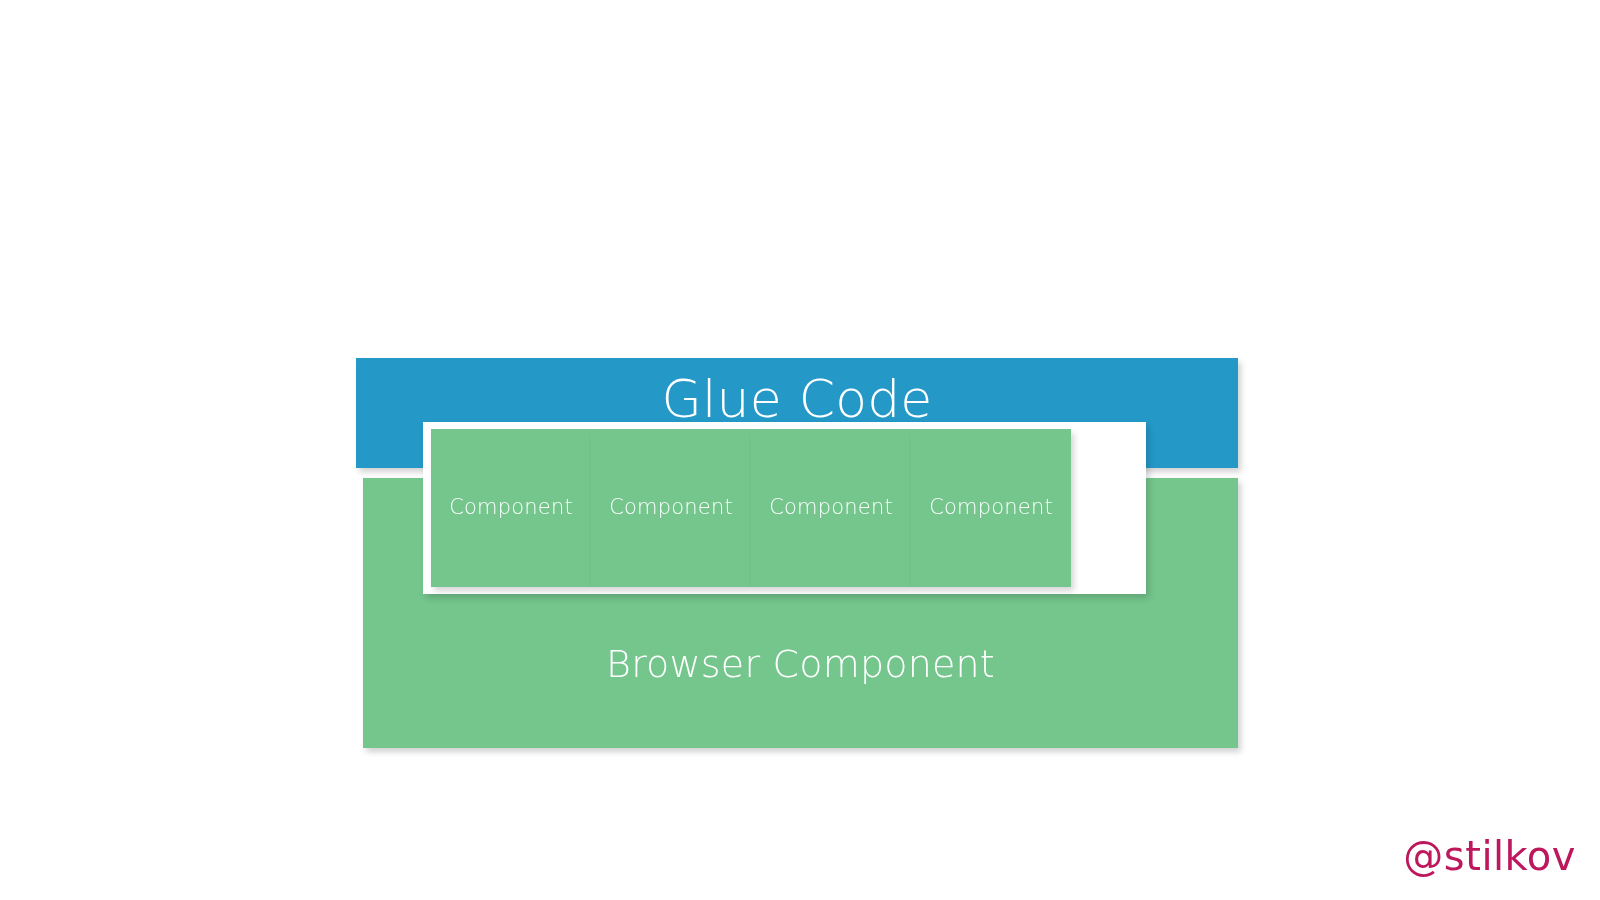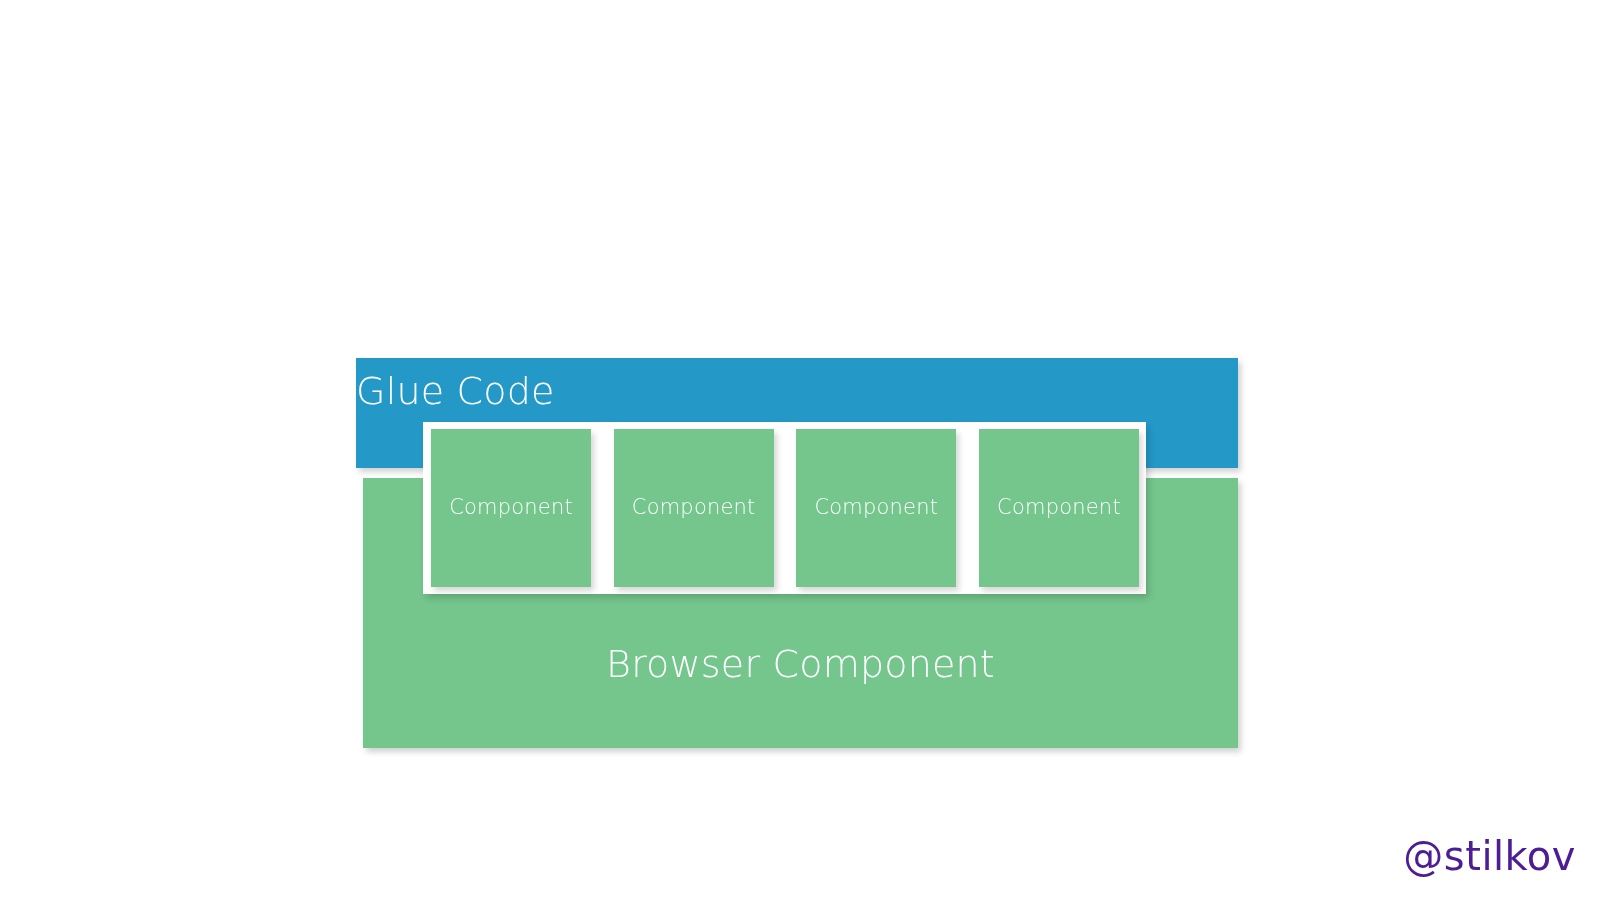--- a/index.html
+++ b/index.html
@@ -42,23 +42,23 @@
     background: #2499c8;
     box-shadow: 3px 4px 6px rgba(0, 0, 0, 0.18);
     z-index: 1;
   }
 
   .layer-glue .layer-label {
     position: absolute;
     left: 0;
     top: 14px;
     width: 100%;
-    text-align: left;
+    text-align: center;
     color: #ffffff;
-    font-size: 38px;
+    font-size: 52px;
     font-weight: 300;
     letter-spacing: 0.2px;
     line-height: 1.05;
   }
 
   .layer-platform {
     position: absolute;
     left: 363px;
     top: 478px;
     width: 875px;
@@ -94,21 +94,20 @@
   }
 
   .component-row {
     position: absolute;
     left: 431px;
     top: 429px;
     width: 708px;
     height: 158px;
     z-index: 3;
     display: flex;
-    justify-content: space-between;
     align-items: stretch;
   }
 
   .component-box {
     width: 160px;
     background: #74c68d;
     box-shadow: 3px 4px 6px rgba(0, 0, 0, 0.16);
     position: relative;
     display: flex;
     align-items: center;
@@ -122,21 +121,21 @@
     letter-spacing: 0.2px;
     line-height: 1.1;
     text-align: center;
   }
 
   
   .watermark {
     position: absolute;
     right: 24px;
     bottom: 24px;
-    color: #4c1d95;
+    color: #be185d;
     font-size: 40px;
     font-weight: 400;
     letter-spacing: 0.5px;
     line-height: 1;
     white-space: nowrap;
     z-index: 5;
     margin-top: 10px;
   }
 </style>
 </head>

